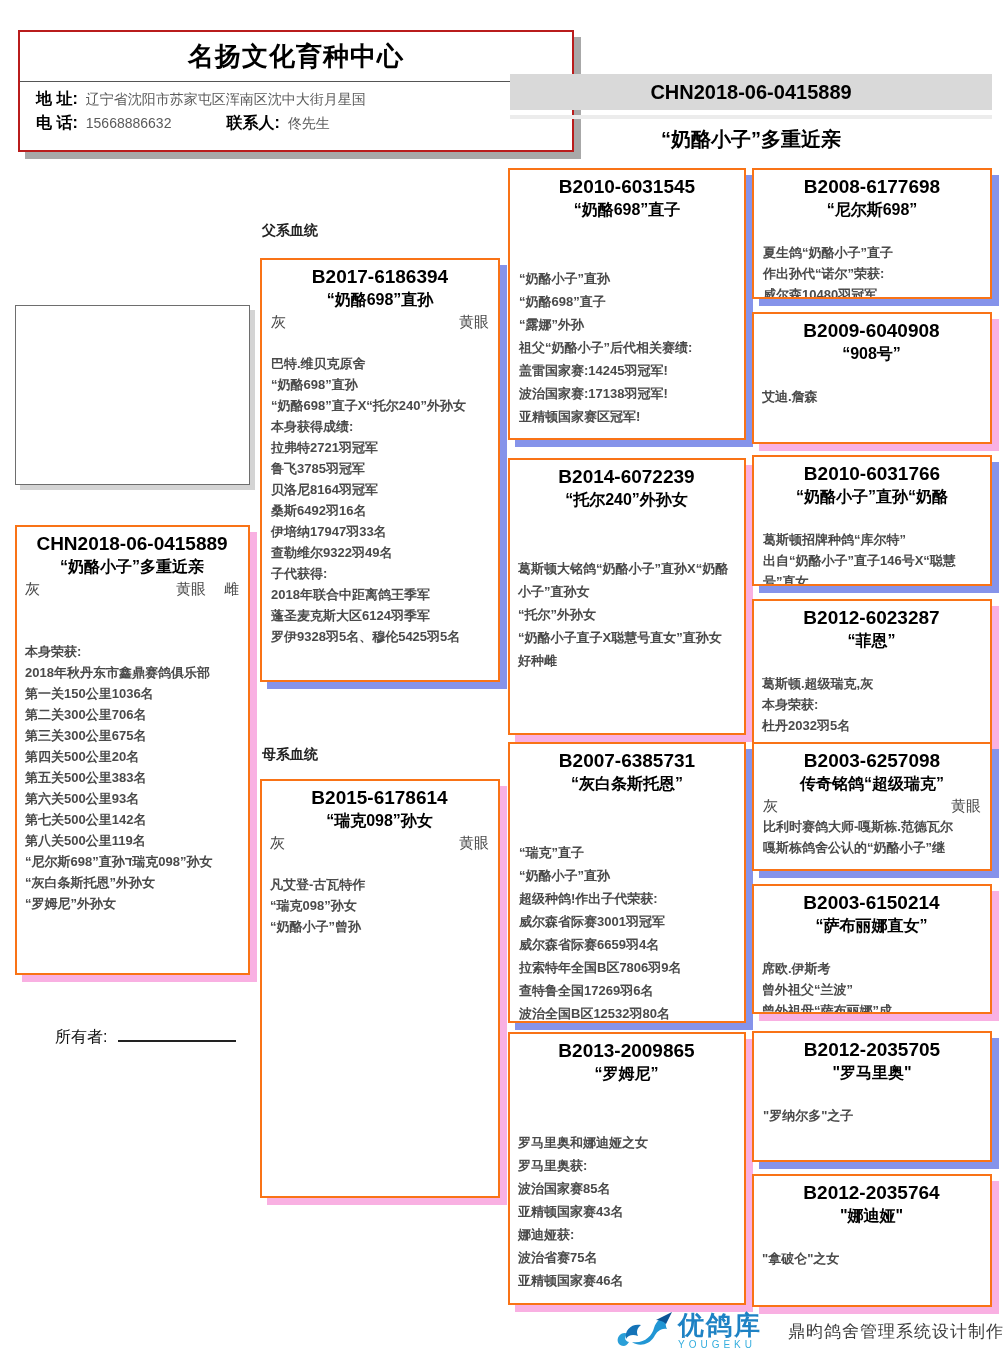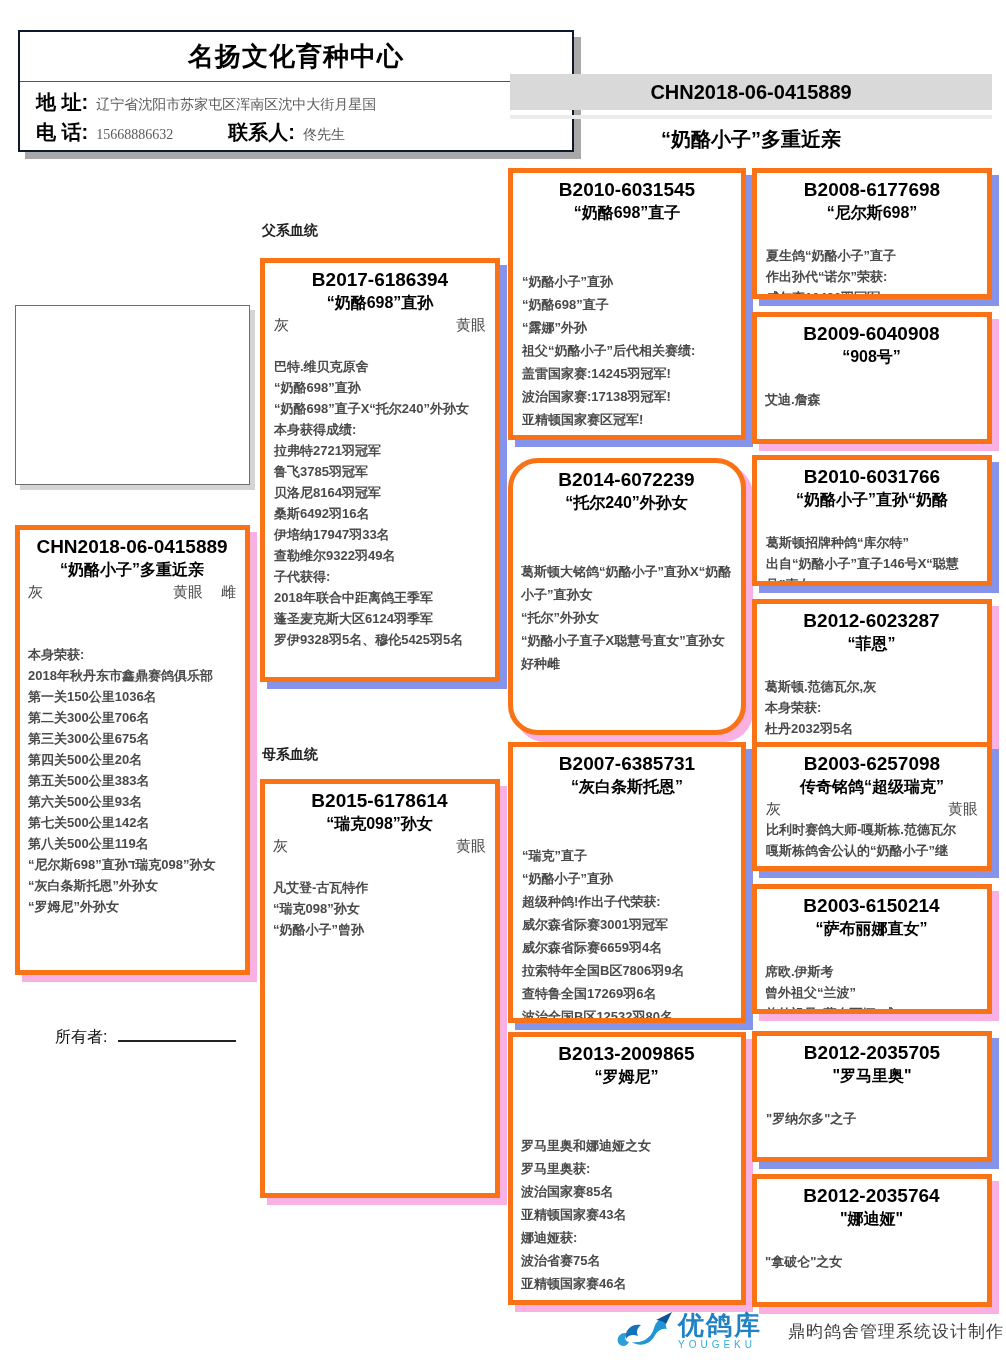--- a/index.html
+++ b/index.html
@@ -2,63 +2,63 @@
 <html style="--paternal-shadow: #8593ea; --maternal-shadow: #f9b0e2; --header-shadow: #a8a8a8; --title-bar-bg: #d9d9d9; --logo-blue: #1e82c4;"><head>
 <meta charset="utf-8">
 <title>Pedigree</title>
 <style>
   html,body{margin:0;padding:0;background:#fff;}
   body{font-family:"Liberation Sans","DejaVu Sans",sans-serif;color:#222;}
   .page{position:relative;width:1006px;height:1366px;background:#fff;overflow:hidden;}
 
   
   .hdr-box{position:absolute;left:18px;top:30px;width:556px;height:122px;background:#fff;
-           border:2px solid #0f172a;box-shadow:7px 7px 0 var(--header-shadow,#a8a8a8);box-sizing:border-box;}
+           border:2px solid #b91c1c;box-shadow:7px 7px 0 var(--header-shadow,#a8a8a8);box-sizing:border-box;}
   .hdr-title{font-size:26px;font-weight:bold;text-align:center;padding-top:7px;letter-spacing:1px;color:#000;}
   .hdr-divider{border-top:1px solid #555;margin:7px 0 7px 0;}
   .hdr-rows{padding:0 16px;}
   .hdr-row{display:flex;align-items:baseline;margin-bottom:3px;white-space:nowrap;}
-  .hdr-label{font-weight:bold;font-size:20px;color:#000;margin-right:8px;text-align:right;}
-  .hdr-val{font-size:14px;color:#5a5a5a;font-family:Liberation Serif, serif;}
+  .hdr-label{font-weight:bold;font-size:16px;color:#000;margin-right:8px;text-align:right;}
+  .hdr-val{font-size:14px;color:#5a5a5a;}
   .hdr-gap{width:55px;}
 
   
   .ref-bar{position:absolute;left:510px;top:74px;width:482px;height:36px;background:var(--title-bar-bg,#d9d9d9);
            text-align:center;line-height:36px;font-weight:bold;font-size:20px;color:#000;}
   .ref-bar-under{position:absolute;left:510px;top:115px;width:482px;height:4px;background:#ececec;}
   .ref-subtitle{position:absolute;left:510px;top:126px;width:482px;text-align:center;font-weight:bold;font-size:20px;color:#000;}
 
   
   .lin-label{position:absolute;font-size:14px;font-weight:bold;color:#222;}
   .lab-pat{left:262px;top:222px;}
   .lab-mat{left:262px;top:746px;}
   .owner{position:absolute;left:55px;top:1026px;font-size:16px;color:#111;}
   .owner-line{display:inline-block;width:118px;border-bottom:2px solid #222;height:14px;margin-left:6px;}
 
   
   .photo-box{position:absolute;left:15px;top:305px;width:235px;height:180px;background:#fff;
              border:1px solid #6e6e6e;box-shadow:5px 5px 0 #d4d4d4;box-sizing:border-box;}
 
   
-  .pbox{position:absolute;background:#fff;border:5px solid #f97316;padding:5px 9px;box-sizing:border-box;overflow:hidden;}
+  .pbox{position:absolute;background:#fff;border:2px solid #f97316;padding:5px 9px;box-sizing:border-box;overflow:hidden;}
   .pbox.blue{box-shadow:7px 7px 0 var(--paternal-shadow,#8593ea);}
   .pbox.pink{box-shadow:7px 7px 0 var(--maternal-shadow,#f9b0e2);padding-left:8px;}
   .pbox-ring{text-align:center;font-weight:bold;font-size:19px;line-height:24px;color:#000;}
   .pbox-name{text-align:center;font-weight:bold;font-size:16px;line-height:22px;color:#000;}
   .pbox-colorline{display:flex;font-size:15px;line-height:21px;color:#4a4a4a;}
   .cl-color{flex:1;}
   .cl-sex{margin-left:18px;}
   .pbox-body{font-size:13px;line-height:21px;color:#4a4a4a;white-space:pre-line;font-weight:bold;}
   .g3 .pbox-body{line-height:23px;}
 
   .main-box{left:15px;top:525px;width:235px;height:450px;}
   .box-father{left:260px;top:258px;width:240px;height:424px;}
   .box-mother{left:260px;top:779px;width:240px;height:419px;}
   .g3-0{left:508px;top:168px;width:238px;height:272px;}
-  .g3-1{left:508px;top:458px;width:238px;height:277px;border-radius:30px;}
+  .g3-1{left:508px;top:458px;width:238px;height:277px;}
   .g3-2{left:508px;top:742px;width:238px;height:281px;}
   .g3-3{left:508px;top:1032px;width:238px;height:273px;}
   .g4-0{left:752px;top:168px;width:240px;height:131px;}
   .g4-1{left:752px;top:312px;width:240px;height:132px;}
   .g4-2{left:752px;top:455px;width:240px;height:131px;}
   .g4-3{left:752px;top:599px;width:240px;height:159px;}
   .g4-4{left:752px;top:742px;width:240px;height:129px;}
   .g4-5{left:752px;top:884px;width:240px;height:130px;}
   .g4-6{left:752px;top:1031px;width:240px;height:131px;}
   .g4-7{left:752px;top:1174px;width:240px;height:133px;}
@@ -239,21 +239,21 @@
     <div class="pbox-ring">B2010-6031766</div>
     <div class="pbox-name">“奶酪小子”直孙“奶酪</div>
     <div class="pbox-body">
 葛斯顿招牌种鸽“库尔特”
 出自“奶酪小子”直子146号X“聪慧号”直女</div>
   </div>
   <div class="pbox pink g4-3">
     <div class="pbox-ring">B2012-6023287</div>
     <div class="pbox-name">“菲恩”</div>
     <div class="pbox-body">
-葛斯顿.范德瓦尔,灰
+葛斯顿.超级瑞克,灰
 本身荣获:
 杜丹2032羽5名</div>
   </div>
   <div class="pbox blue g4-4">
     <div class="pbox-ring">B2003-6257098</div>
     <div class="pbox-name">传奇铭鸽“超级瑞克”</div>
     <div class="pbox-colorline">
       <span class="cl-color">灰</span>
       <span class="cl-eye">黄眼</span>
     </div>

